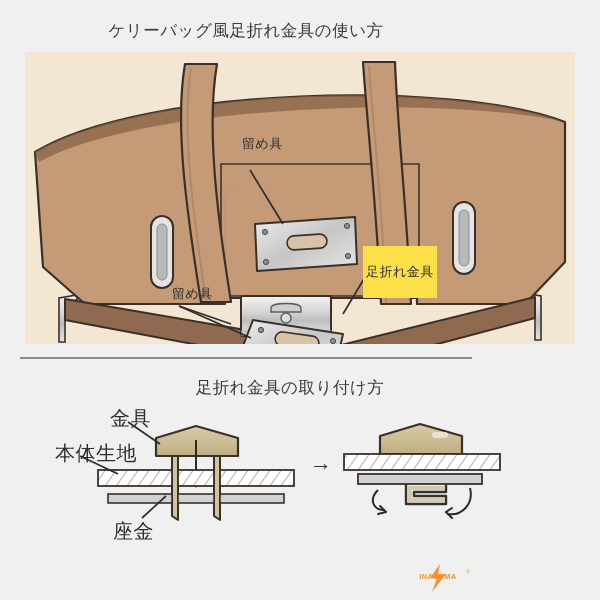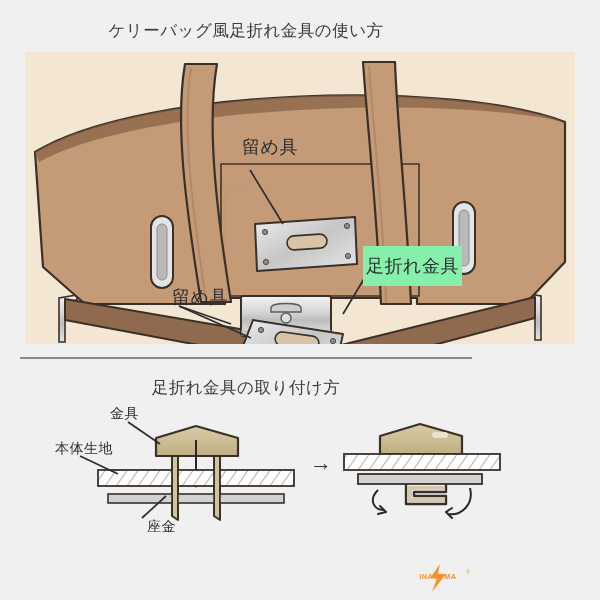--- a/index.html
+++ b/index.html
@@ -16,21 +16,21 @@
   
   .section-title{
     position:absolute;
     width:100%;
     text-align:center;
     font-size:16.5px;
     letter-spacing:.5px;
     color:#3b3b3b;
   }
   #title-top{top:20px;}
-  #title-bottom{top:377px;}
+  #title-bottom{top:377px;padding-left:44px;}
 
   
   .divider{
     position:absolute;
     left:20px;right:20px;
     top:357px;
     height:2px;
     background:#8a8a8a;
   }
 
@@ -40,49 +40,49 @@
     left:25px;top:52px;
     width:550px;height:292px;
     background:#f3e7d3;
     overflow:hidden;
   }
   .illus-top svg, .illus-bottom svg{display:block;}
 
   
   .lbl{
     position:absolute;
-    font-size:18px;
+    font-size:13px;
     color:#2e2e2e;
     white-space:nowrap;
     letter-spacing:.5px;
   }
   .lbl.boxed{
-    background:#86efac;
-    padding:8px 3px;
+    background:#fde047;
+    padding:17px 3px;
   }
   #lbl-tome1{left:242px;top:135px;}
   #lbl-tome2{left:172px;top:285px;}
   #lbl-ashiore{left:363px;top:246px;}
 
   
   .illus-bottom{
     position:absolute;
     left:0px;top:400px;
     width:600px;height:160px;
   }
   .lbl-b{
     position:absolute;
-    font-size:14px;
+    font-size:20px;
     color:#2e2e2e;
     white-space:nowrap;
     letter-spacing:.5px;
   }
   #lbl-kanagu{left:110px;top:405px;}
   #lbl-hontai{left:55px;top:440px;text-align:right;}
-  #lbl-zagane{left:113px;top:518px;margin-left:34px;}
+  #lbl-zagane{left:113px;top:518px;}
   #lbl-oru{left:368px;top:518px;}
 
   
   .step-arrow{
     position:absolute;
     left:310px;top:452px;
     font-size:22px;
     color:#333;
     line-height:1;
   }

